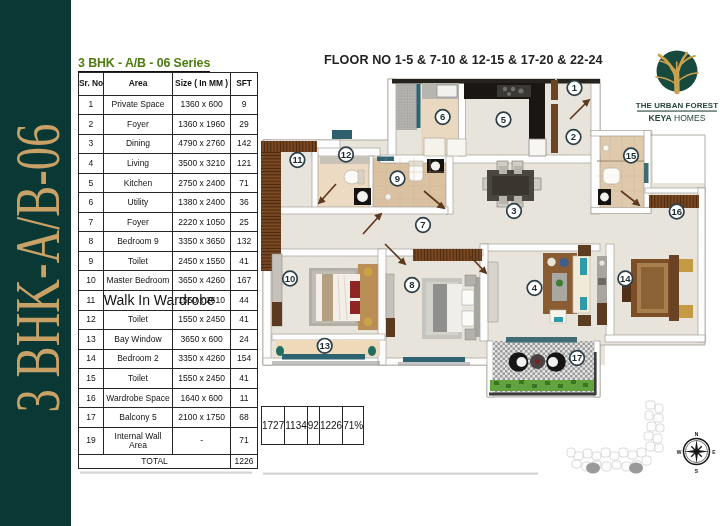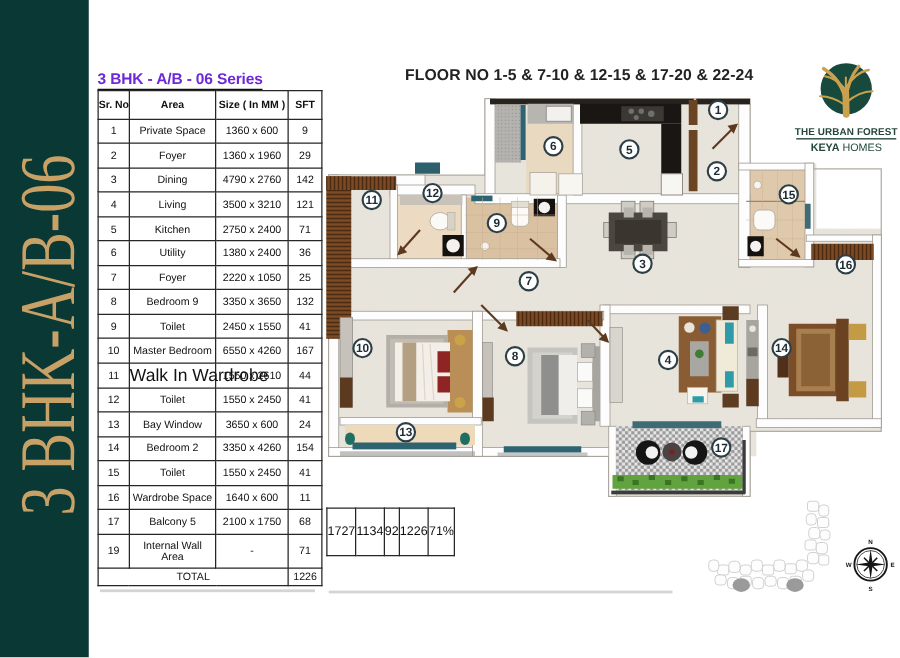--- a/index.html
+++ b/index.html
@@ -6,21 +6,21 @@
   body{width:720px;height:526px;position:relative;background:#ffffff;overflow:hidden;
        font-family:"Liberation Sans",sans-serif;}
   .abs{position:absolute;}
   
   #sidebar{left:0;top:0;width:71px;height:526px;background:#0a3834;}
   #sidetext{left:-172px;top:242px;width:420px;height:52px;
     transform:rotate(-90deg) scaleX(0.74);transform-origin:center center;
     font-family:"Liberation Serif",serif;font-size:63px;color:#c8a166;
     text-align:center;line-height:52px;white-space:nowrap;}
   
-  #title{left:78px;top:56px;font-size:12.4px;font-weight:bold;color:#6d28d9;
+  #title{left:78px;top:56px;font-size:12.4px;font-weight:bold;color:#4d7c0f;
     border-bottom:1.7px solid #111;padding-bottom:0.5px;letter-spacing:-0.1px;}
   table{border-collapse:collapse;}
   #ltab{left:78px;top:72px;table-layout:fixed;width:180px;}
   #ltab td{border:1px solid #262626;text-align:center;vertical-align:middle;
     font-size:8.5px;color:#111;padding:0;line-height:1.05;white-space:nowrap;overflow:visible;}
   #ltab .hd{font-weight:bold;font-size:8.4px;}
   
   #floorno{left:297px;top:53px;font-size:12.6px;font-weight:bold;color:#222;letter-spacing:0.1px;margin-left:27px;}
   
   #btab{left:261px;top:406px;}
@@ -94,21 +94,21 @@
       </tr>
   <tr style="height:19.55px">
         <td>9</td>
         <td>Toilet</td>
         <td>2450 x 1550</td>
         <td>41</td>
       </tr>
   <tr style="height:19.55px">
         <td>10</td>
         <td>Master Bedroom</td>
-        <td>6550 x 4260</td>
+        <td>3650 x 4260</td>
         <td>167</td>
       </tr>
   <tr style="height:19.55px">
         <td>11</td>
         <td style="font-size:14px">Walk In Wardrobe</td>
         <td>1550 x 2610</td>
         <td>44</td>
       </tr>
   <tr style="height:19.55px">
         <td>12</td>

